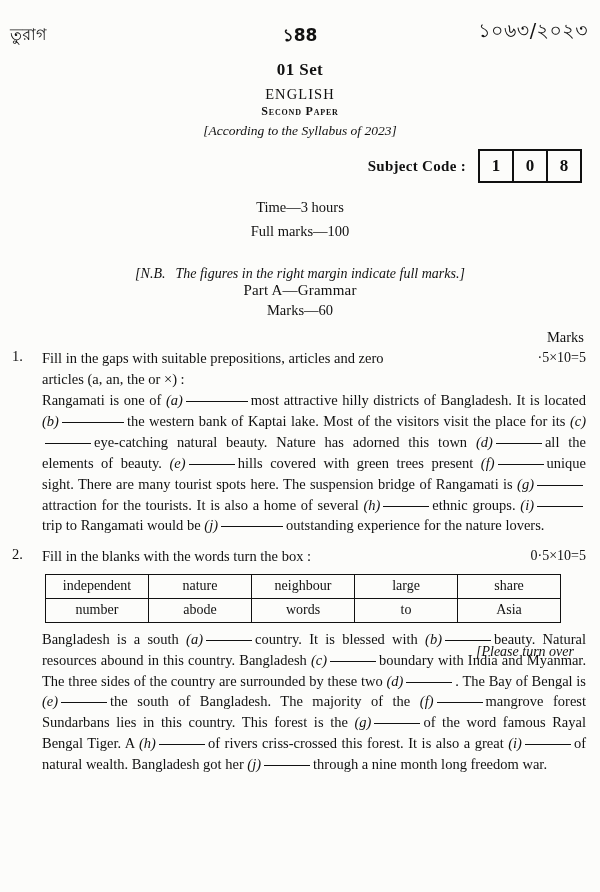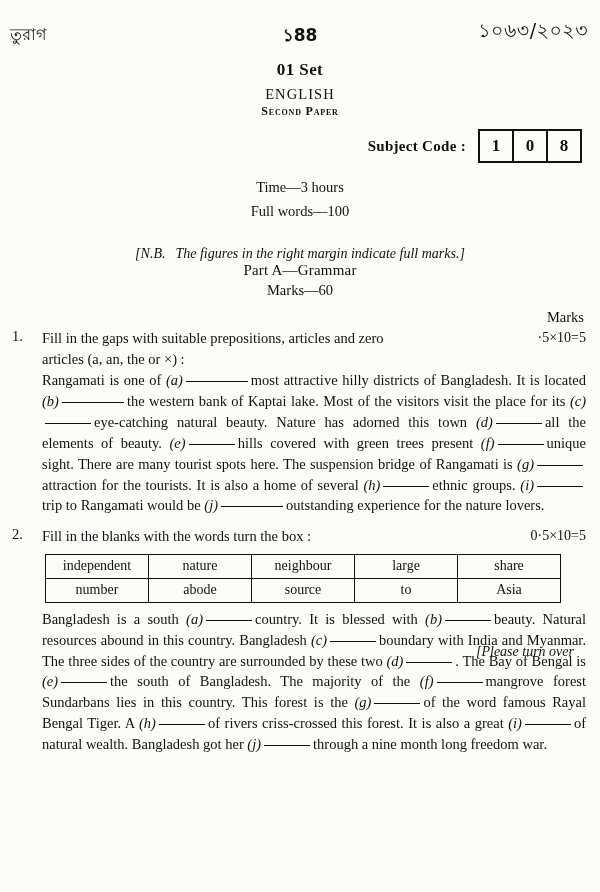--- a/index.html
+++ b/index.html
@@ -222,32 +222,33 @@
 
   <div class="top-row">
     <div class="corner-bn-left">তুরাগ</div>
     <div class="paper-no">১88</div>
     <div class="corner-bn-right">১০৬৩/২০২৩</div>
   </div>
 
   <div class="set-line">01 Set</div>
   <div class="subject-title">ENGLISH</div>
   <div class="subject-sub">Second Paper</div>
+  <div class="syllabus-line">[According to the Syllabus of 2023]</div>
 
   <div class="code-row">
     <div class="code-label">Subject Code :</div>
     <div class="code-boxes">
       <div class="code-cell">1</div>
       <div class="code-cell">0</div>
       <div class="code-cell">8</div>
     </div>
   </div>
 
   <div class="time-line">Time—3 hours</div>
-  <div class="fullmarks-line">Full words—100</div>
+  <div class="fullmarks-line">Full marks—100</div>
 
   <div class="nb-line">
     <span class="nb-tag">[N.B.</span><span>The figures in the right margin indicate full marks.]</span>
   </div>
 
   <div class="part-line">Part A—Grammar</div>
   <div class="part-marks">Marks—60</div>
 
   <div class="marks-head">Marks</div>
 
@@ -272,21 +273,21 @@
           <tr>
             <td>independent</td>
             <td>nature</td>
             <td>neighbour</td>
             <td>large</td>
             <td>share</td>
           </tr>
           <tr>
             <td>number</td>
             <td>abode</td>
-            <td>source</td>
+            <td>words</td>
             <td>to</td>
             <td>Asia</td>
           </tr>
         </tbody>
     </table>
     <div class="passage" style="margin-top:6px;">Bangladesh is a south <i>(a)</i><span class="blank b-md"></span>country. It is blessed with <i>(b)</i><span class="blank b-md"></span>beauty. Natural resources abound in this country. Bangladesh <i>(c)</i><span class="blank b-md"></span>boundary with India and Myanmar. The three sides of the country are surrounded by these two <i>(d)</i><span class="blank b-md"></span>. The Bay of Bengal is <i>(e)</i><span class="blank b-md"></span>the south of Bangladesh. The majority of the <i>(f)</i><span class="blank b-md"></span>mangrove forest Sundarbans lies in this country. This forest is the <i>(g)</i><span class="blank b-md"></span>of the word famous Rayal Bengal Tiger. A <i>(h)</i><span class="blank b-md"></span>of rivers criss-crossed this forest. It is also a  great <i>(i)</i><span class="blank b-md"></span>of natural wealth. Bangladesh got her  <i>(j)</i><span class="blank b-md"></span>through a nine month long freedom war.</div>
   </div>
 
   <div class="footer-note">[Please turn over</div>
 </div>

